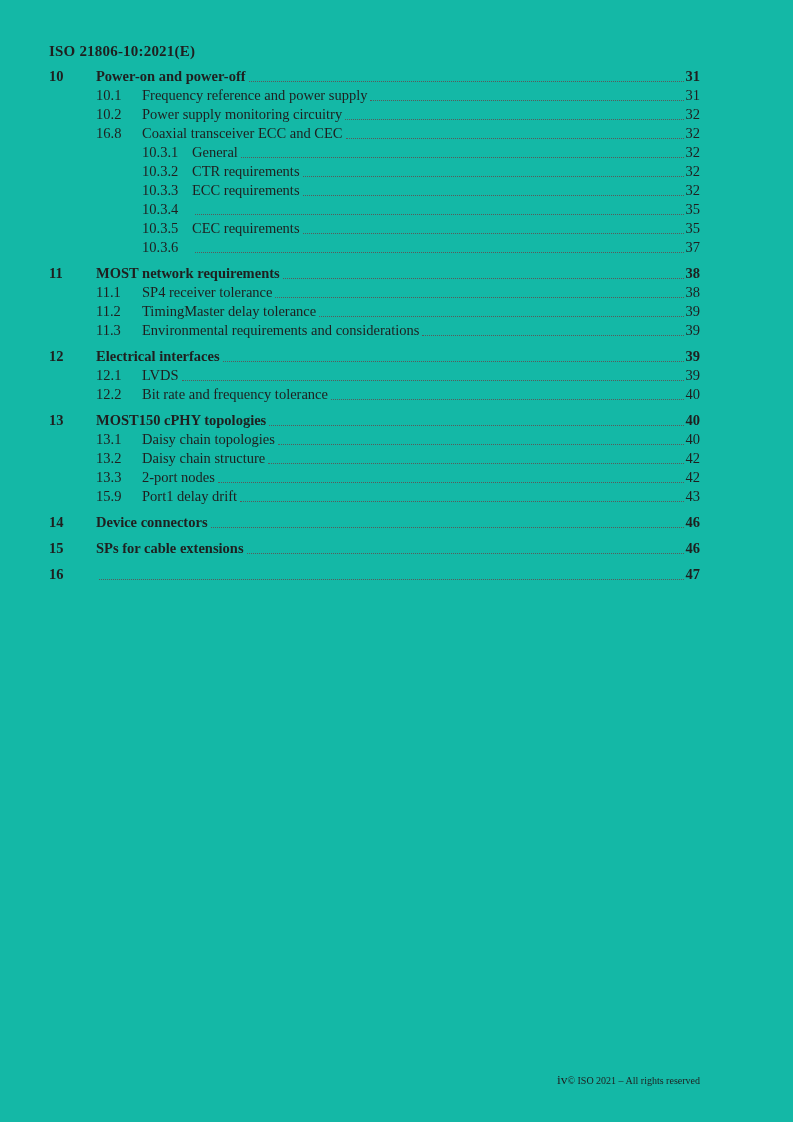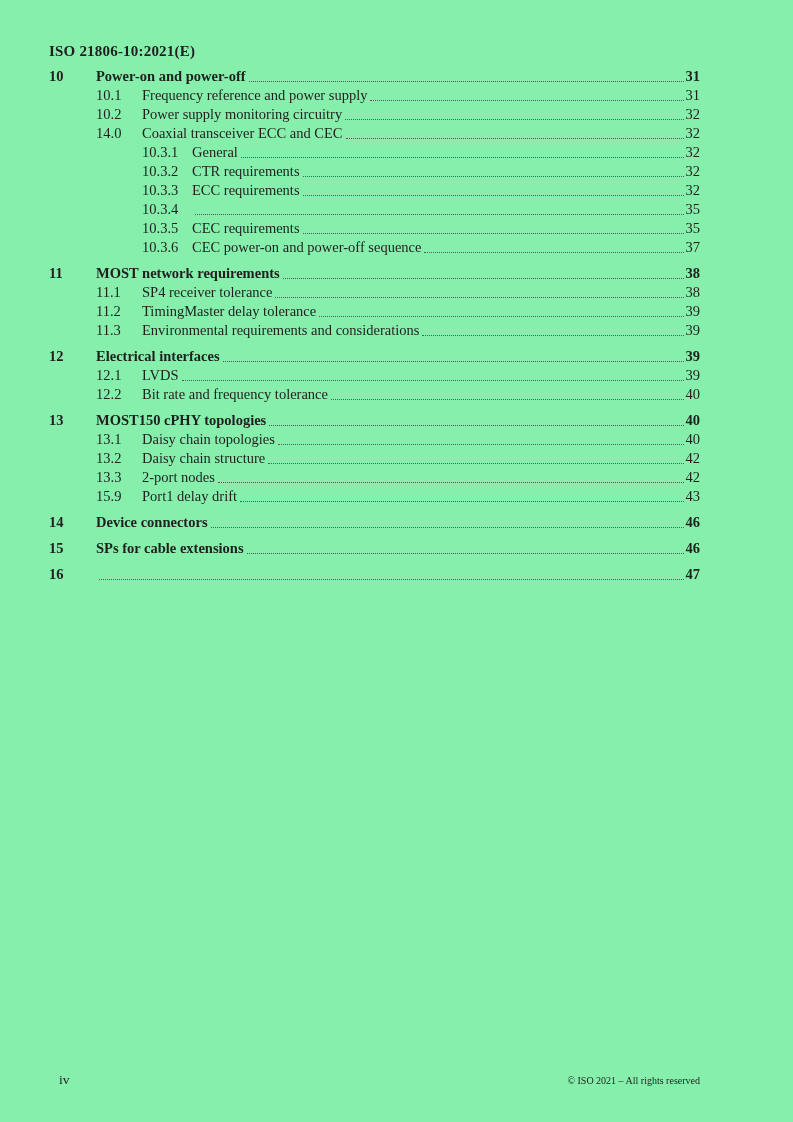--- a/index.html
+++ b/index.html
@@ -4,21 +4,21 @@
 <style>
   html, body {
     margin: 0;
     padding: 0;
     background: #ffffff;
   }
   .page {
     position: relative;
     width: 793px;
     height: 1122px;
-    background: #86efac;
+    background: #14b8a6;
     font-family: "Liberation Serif", "DejaVu Serif", serif;
     color: #1f1f1f;
     box-sizing: border-box;
     padding: 43px 93px 0 49px;
     overflow: hidden;
   }
   .header {
     font-weight: bold;
     font-size: 15px;
     letter-spacing: 0.2px;
@@ -55,25 +55,25 @@
     margin-top: 7px;
     font-weight: bold;
   }
   .lvl-1 .num { width: 47px; }
   .lvl-2 { padding-left: 47px; }
   .lvl-2 .num { width: 46px; }
   .lvl-3 { padding-left: 93px; }
   .lvl-3 .num { width: 50px; }
   .footer {
     position: absolute;
-    left: 59px;
+    left: 49px;
     right: 93px;
     bottom: 34px;
     display: flex;
-    justify-content: space-between;
+    justify-content: flex-end;
     align-items: baseline;
   }
   .footer .page-label {
     font-size: 13.5px;
   }
   .footer .copyright {
     font-size: 10px;
   }
 </style>
 </head>
@@ -98,21 +98,21 @@
   </div>
 
   <div class="toc-entry lvl-2">
     <span class="num">10.2</span>
     <span class="title">Power supply monitoring circuitry</span>
     <span class="leader"></span>
     <span class="pagenum">32</span>
   </div>
 
   <div class="toc-entry lvl-2">
-    <span class="num">14.0</span>
+    <span class="num">16.8</span>
     <span class="title">Coaxial transceiver ECC and CEC</span>
     <span class="leader"></span>
     <span class="pagenum">32</span>
   </div>
 
   <div class="toc-entry lvl-3">
     <span class="num">10.3.1</span>
     <span class="title">General</span>
     <span class="leader"></span>
     <span class="pagenum">32</span>
@@ -140,21 +140,20 @@
 
   <div class="toc-entry lvl-3">
     <span class="num">10.3.5</span>
     <span class="title">CEC requirements</span>
     <span class="leader"></span>
     <span class="pagenum">35</span>
   </div>
 
   <div class="toc-entry lvl-3">
     <span class="num">10.3.6</span>
-    <span class="title">CEC power-on and power-off sequence</span>
     <span class="leader"></span>
     <span class="pagenum">37</span>
   </div>
 
   <div class="toc-entry lvl-1">
     <span class="num">11</span>
     <span class="title">MOST network requirements</span>
     <span class="leader"></span>
     <span class="pagenum">38</span>
   </div>

